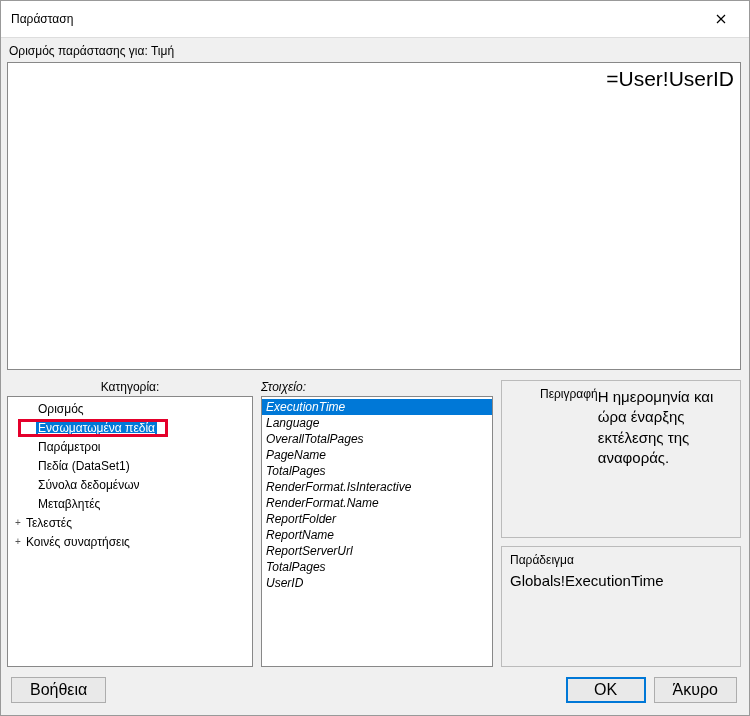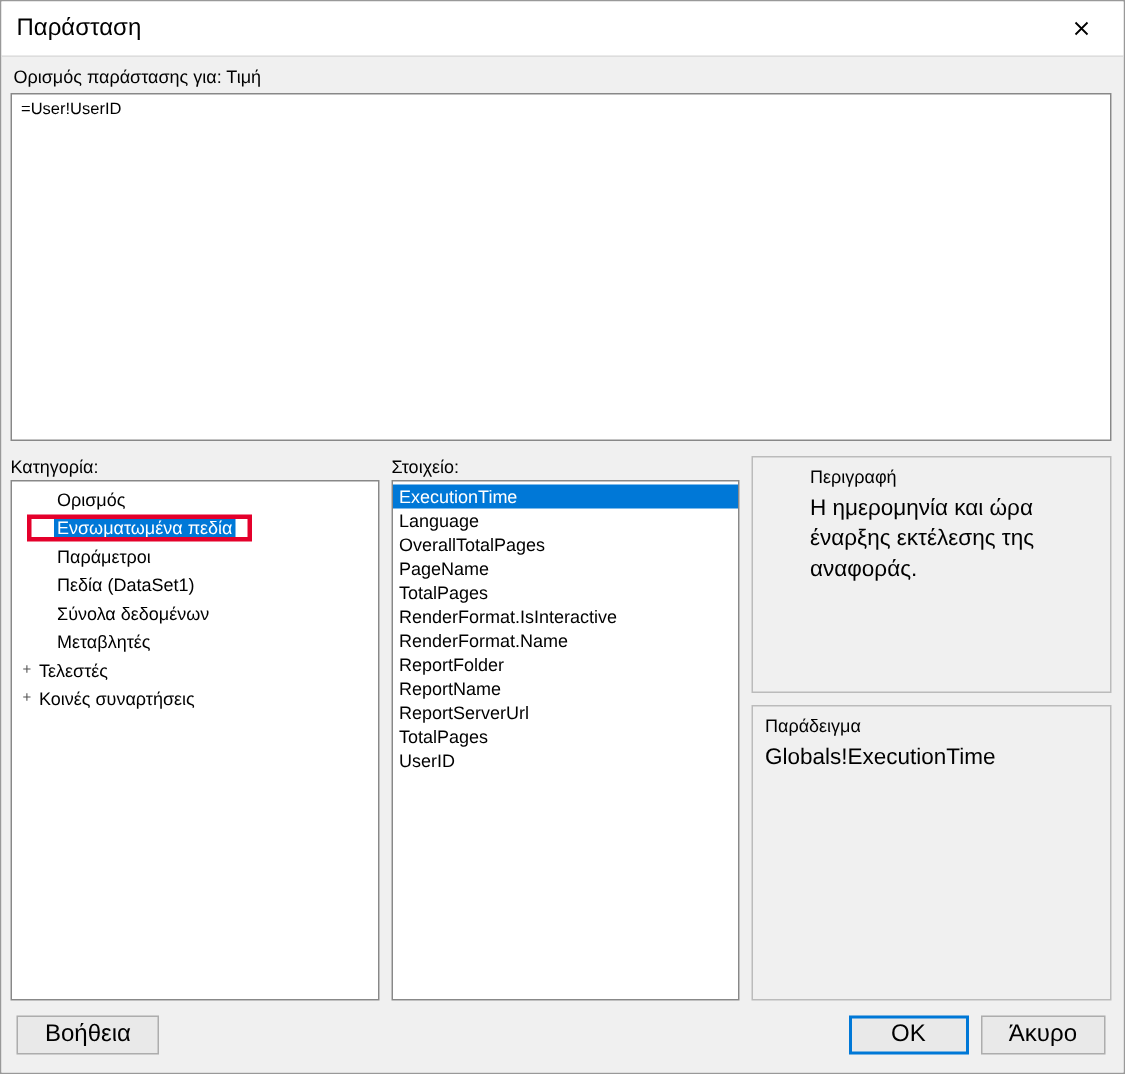--- a/index.html
+++ b/index.html
@@ -1,43 +1,43 @@
 <!DOCTYPE html>
 <html><head>
 <meta charset="utf-8">
 <style>
 * { box-sizing: border-box; margin: 0; padding: 0; }
 body { font-family: "Segoe UI", Tahoma, sans-serif; font-size: 12px; color: #000; background: #fff; }
 .dialog { width: 750px; height: 716px; border: 1px solid #999; display: flex; flex-direction: column; background: #fff; }
 .titlebar { display: flex; align-items: center; justify-content: space-between; padding: 6px 10px; background: #fff; }
-.titlebar-title { font-size: 16px; }
+.titlebar-title { font-size: 12px; }
 .close-btn { width: 36px; height: 24px; display: flex; align-items: center; justify-content: center; cursor: pointer; }
 .close-btn svg { width: 10px; height: 10px; }
 .content { flex: 1; display: flex; flex-direction: column; padding: 4px 8px 0 6px; background: #f0f0f0; border-top: 1px solid #ddd; }
 .field-label { font-size: 12px; padding: 2px 0 4px 2px; }
-.expr-box { width: 100%; height: 232px; background: #fff; border: 1px solid #888; padding: 4px 6px; font-size: 11px; font-family: "Segoe UI", sans-serif; resize: none; outline: none; }
+.expr-box { width: 100%; height: 308px; background: #fff; border: 1px solid #888; padding: 4px 6px; font-size: 21px; font-family: "Segoe UI", sans-serif; resize: none; outline: none; text-align: right; }
 .mid { display: flex; gap: 8px; margin-top: 10px; flex: 1; min-height: 0; }
 .col { display: flex; flex-direction: column; }
-.col-cat { width: 246px; }
-.col-item { width: 232px; }
+.col-cat { width: 246px; text-align: center; }
+.col-item { width: 232px; font-style: italic; }
 .col-right { flex: 1; display: flex; flex-direction: column; gap: 8px; }
 .col-label { font-size: 12px; padding-bottom: 2px; }
 .listbox { background: #fff; border: 1px solid #888; flex: 1; overflow: auto; padding: 2px 0; }
 .tree-item { display: flex; align-items: center; height: 19px; padding-left: 4px; cursor: pointer; position: relative; }
 .tree-toggle { width: 12px; display: inline-flex; justify-content: center; font-size: 10px; color: #555; }
 .tree-text { padding-left: 2px; }
 .indent1 { padding-left: 16px; }
-.highlighted { background: #0078d7; color: #fff; }
+.highlighted { background: #0078d7; color: #fff; text-decoration: underline; }
 .red-box { position: absolute; left: 10px; top: 1px; width: 150px; height: 18px; border: 3px solid #e4002b; pointer-events: none; }
 .item-row { height: 16px; padding: 0 4px; display: flex; align-items: center; cursor: pointer; }
 .item-row.selected { background: #0078d7; color: #fff; }
 .section { border: 1px solid #bbb; background: #f0f0f0; padding: 6px 8px; }
 .section-title { font-size: 12px; margin-bottom: 4px; }
 .section-body { font-size: 15px; line-height: 1.35; min-height: 18px; }
-.sec-desc { flex: 0 0 158px; display: flex; flex-direction: column; padding-left: 38px; }
+.sec-desc { flex: 0 0 158px; display: flex; flex-direction: row; padding-left: 38px; }
 .sec-example { flex: 1; display: flex; flex-direction: column; }
 .button-row { display: flex; align-items: flex-start; padding: 10px 4px 0 4px; height: 48px; }
 .btn { height: 26px; padding: 0 18px; background: #e9e9e9; border: 1px solid #adadad; font-size: 16px; cursor: pointer; display: inline-flex; align-items: center; justify-content: center; min-width: 80px; }
 .btn-help { min-width: 90px; }
 .spacer { flex: 1; }
 .btn-ok { border: 2px solid #0078d7; margin-right: 8px; }
 </style>
 </head>
 <body>
 

